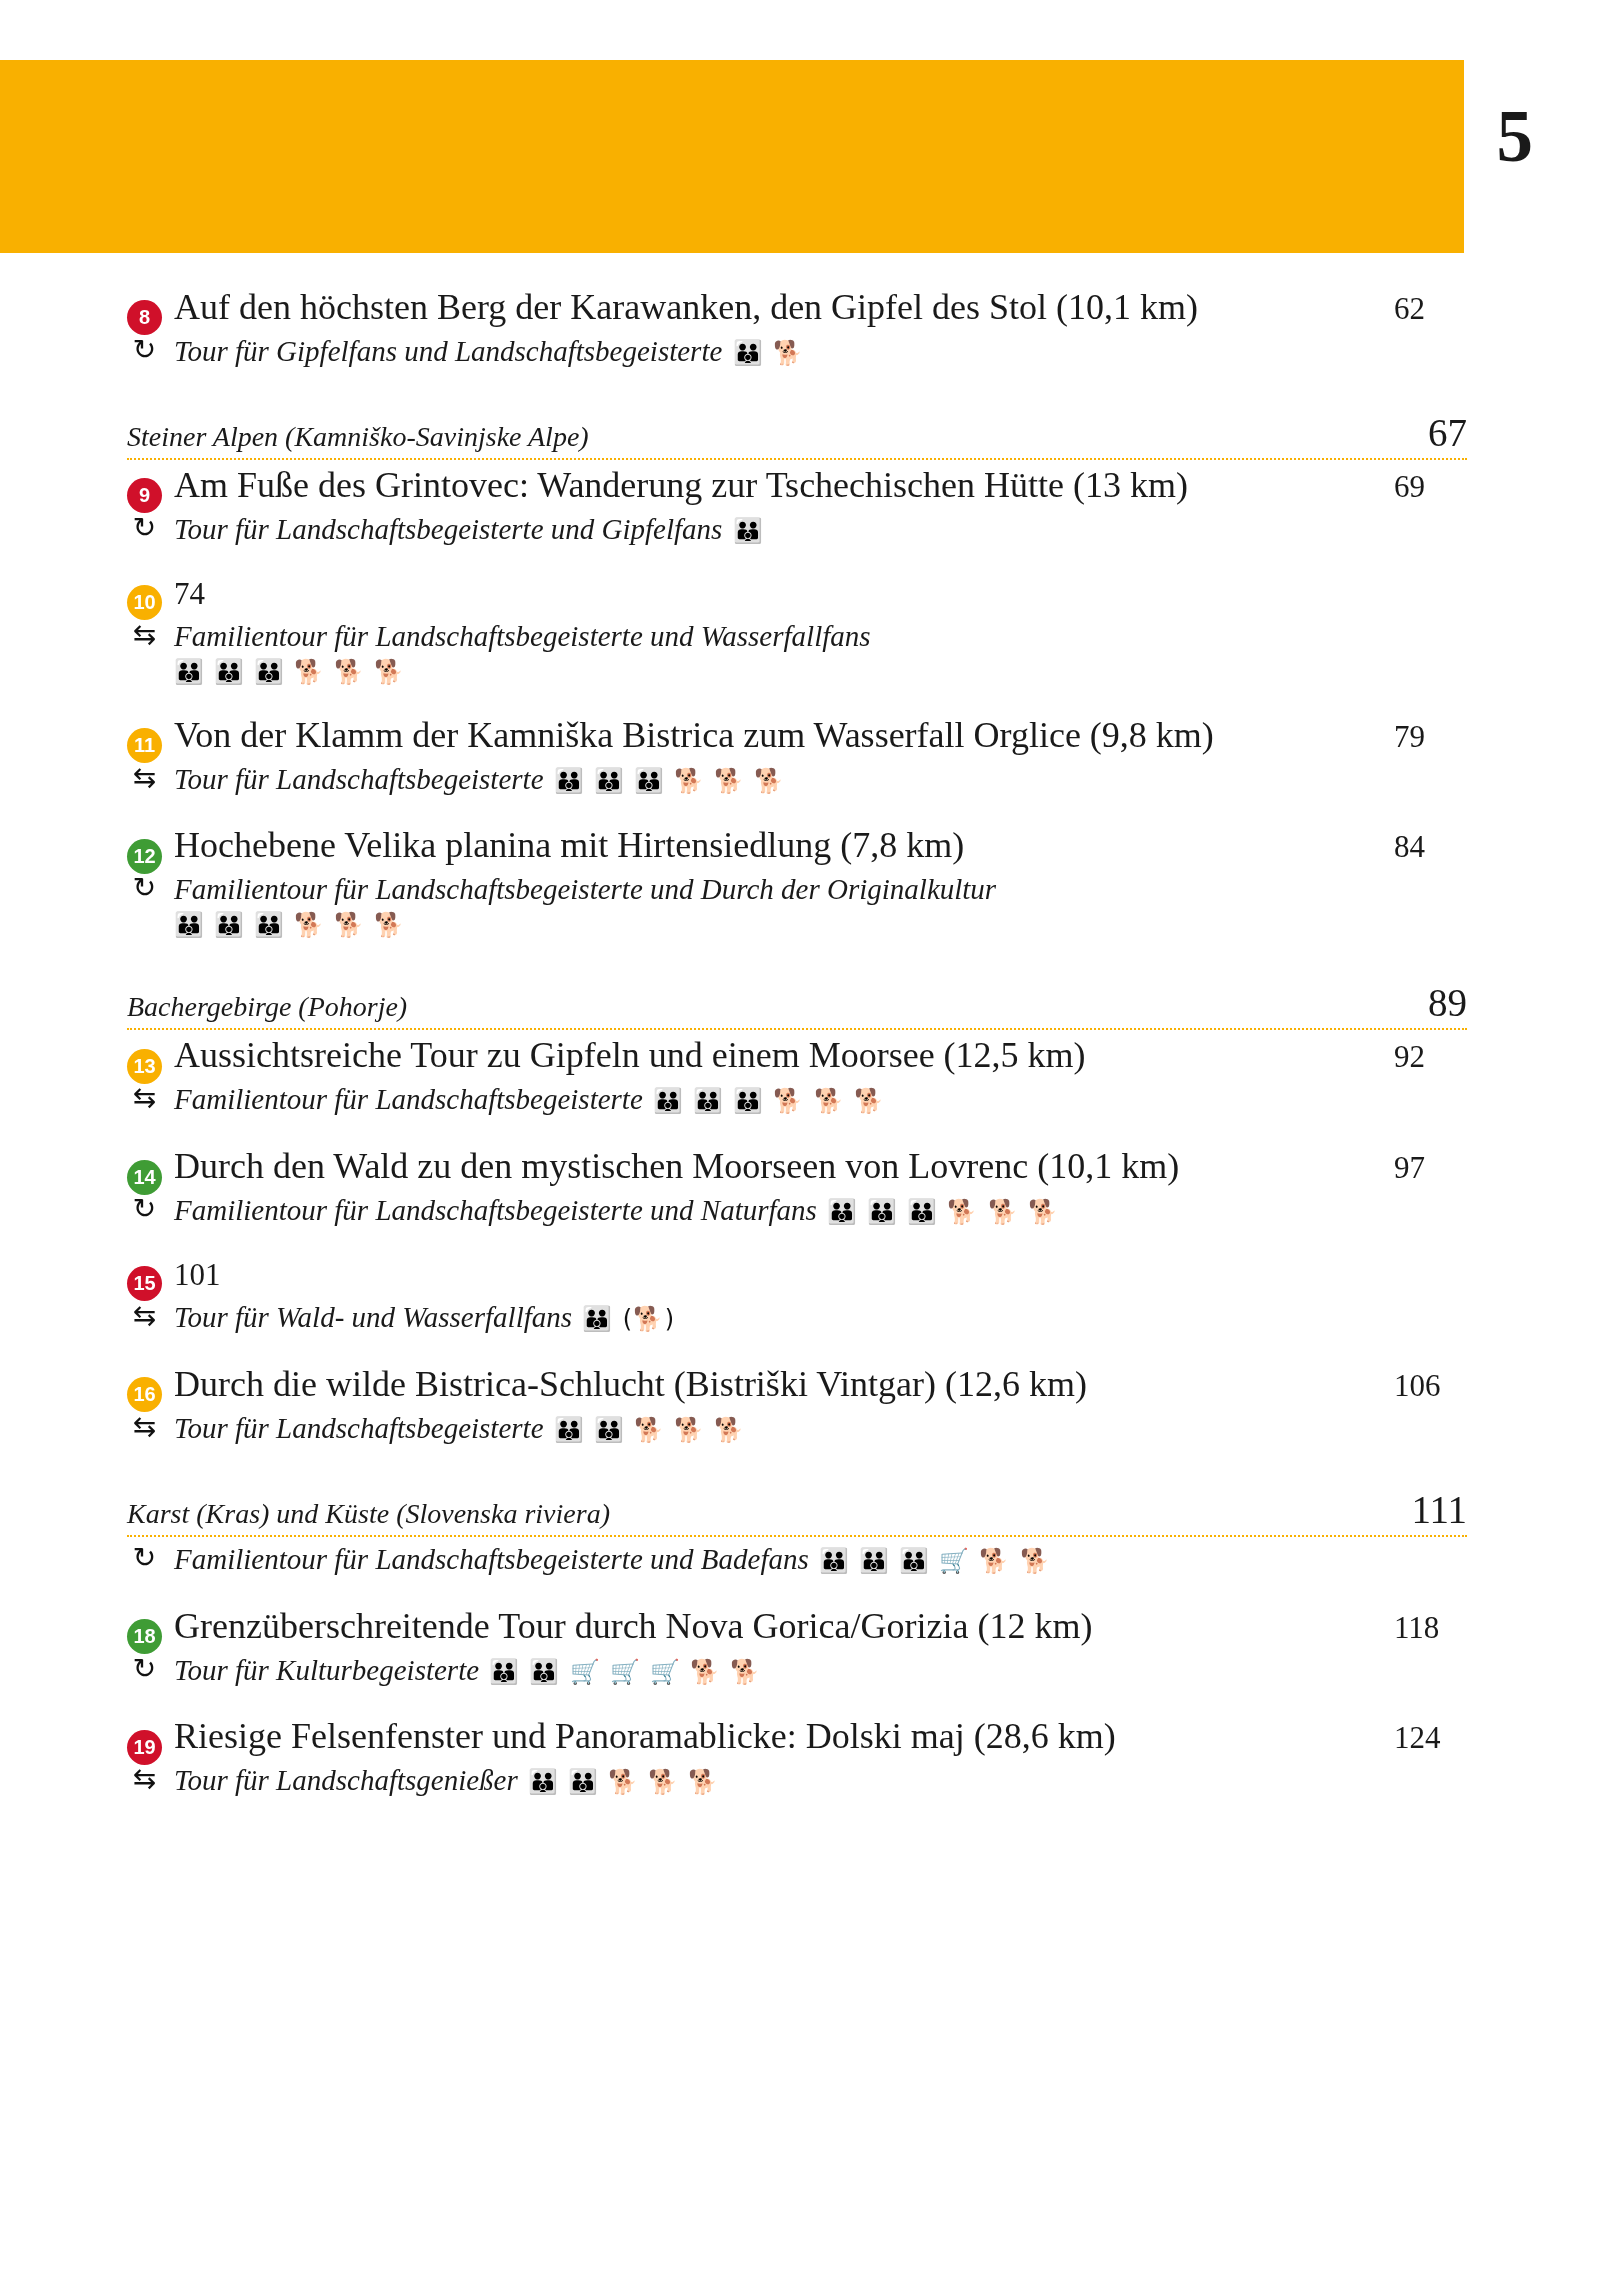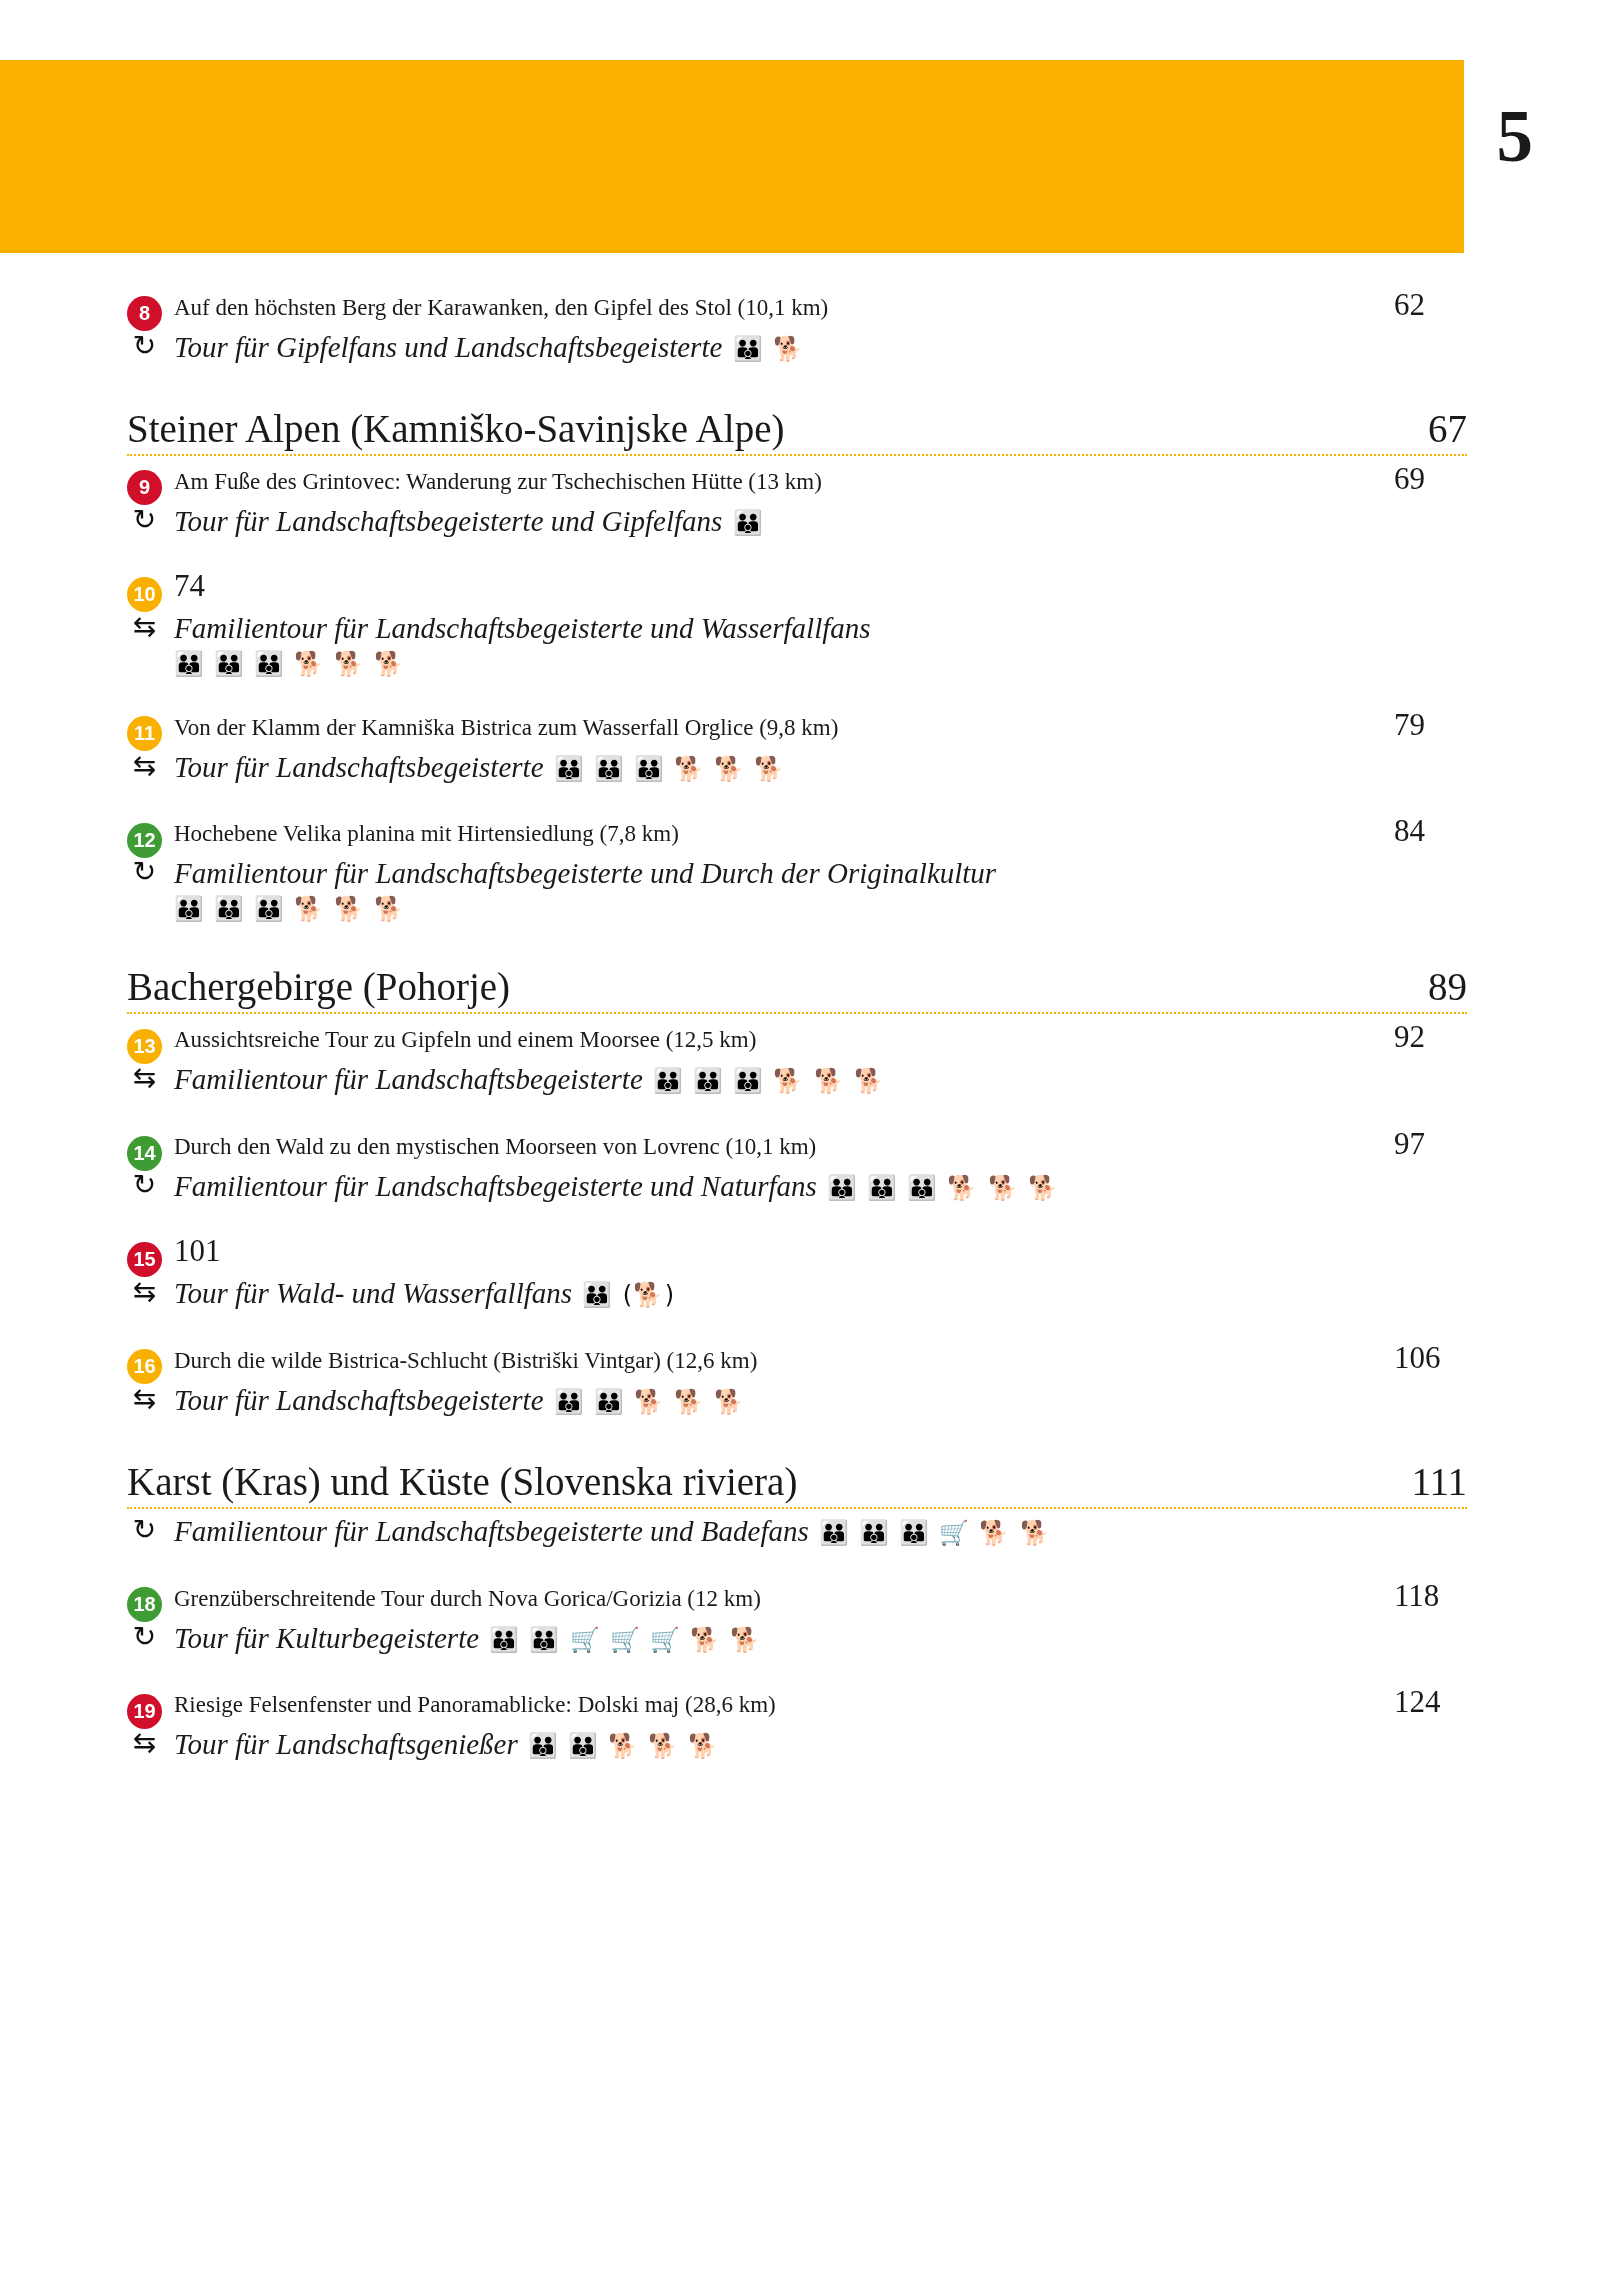--- a/index.html
+++ b/index.html
@@ -47,23 +47,24 @@
   
   .section-head {
     display: flex;
     align-items: baseline;
     margin-top: 44px;
     margin-bottom: 5.3px;
     border-bottom: 2.7px dotted #f9b000;
     padding-bottom: 4px;
   }
   .section-head .sec-title {
-    font-size: 39px;
+    font-size: 28px;
     line-height: 1.05;
     white-space: nowrap;
+    font-style: italic;
   }
   .section-head .sec-page {
     margin-left: auto;
     font-size: 39px;
     line-height: 1.05;
     text-align: right;
   }
 
   
   .entry {
@@ -88,21 +89,21 @@
     text-align: center;
     margin-right: 12px;
     position: relative;
     top: 5.3px;
   }
   .badge.red   { background: #d0102a; }
   .badge.amber { background: #f9b000; }
   .badge.green { background: #3f9c35; }
 
   .entry-title {
-    font-size: 23px;
+    font-size: 36px;
     line-height: 1.15;
     flex: 1 1 auto;
     padding-right: 20px;
   }
   .entry-page {
     flex: 0 0 auto;
     font-size: 31px;
     line-height: 1.15;
     text-align: left;
     min-width: 73px;

